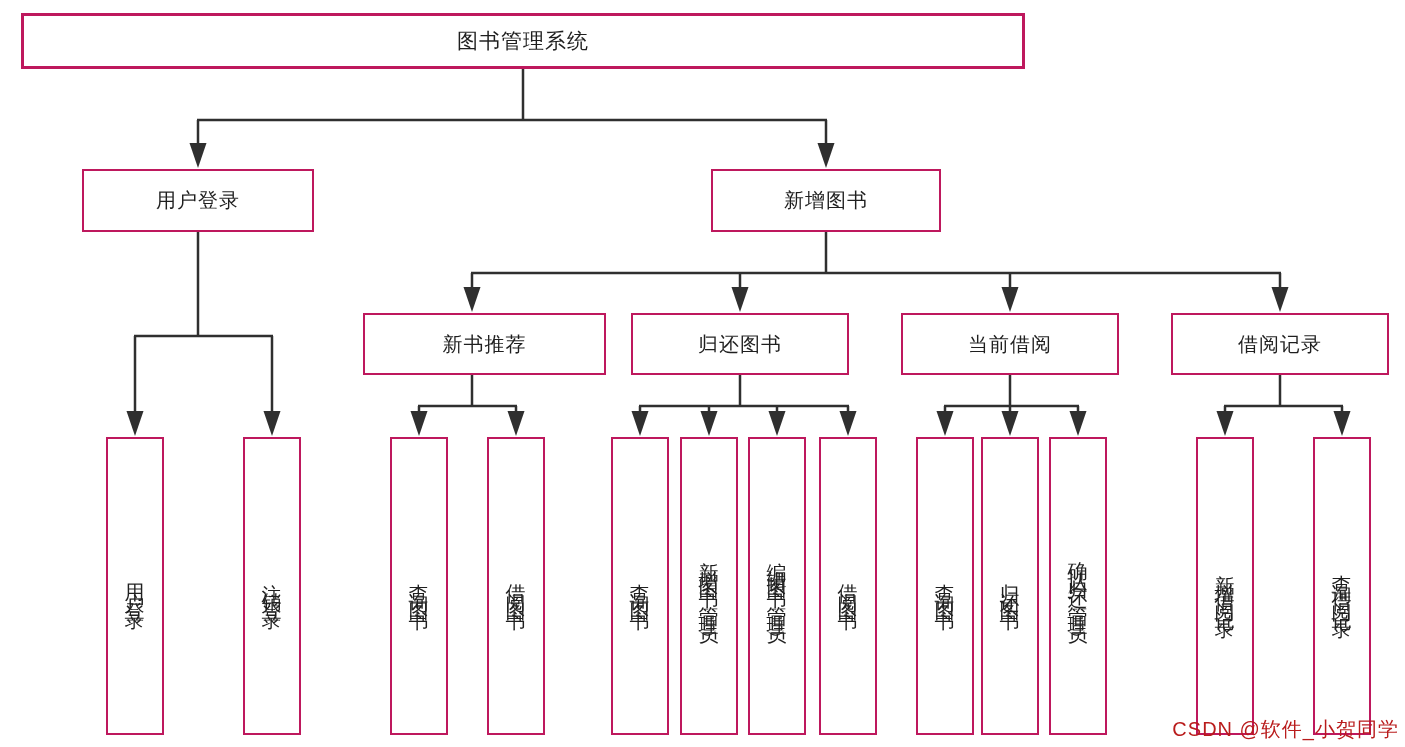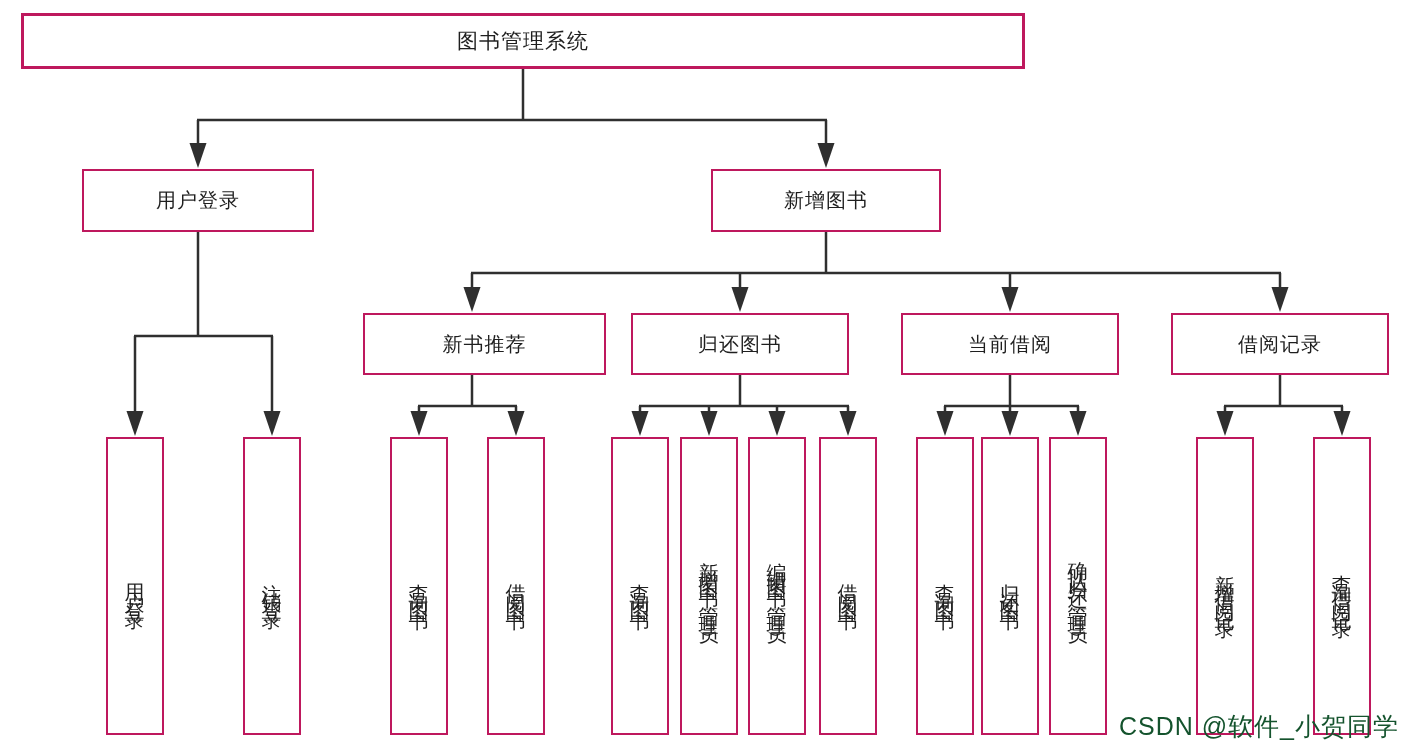--- a/index.html
+++ b/index.html
@@ -42,22 +42,22 @@
     text-orientation: mixed;
     letter-spacing: 9px;
     font-size: 20px;
     line-height: 1.1;
     white-space: nowrap;
   }
   .watermark {
     position: absolute;
     right: 6px;
     bottom: 4px;
-    font-size: 25px;
-    color: #14532d;
+    font-size: 20px;
+    color: #b91c1c;
     letter-spacing: 1px;
     white-space: nowrap;
   }
   svg line {
     stroke: #2f2f2f;
     stroke-width: 2.5;
   }
   svg polygon {
     fill: #2f2f2f;
   }

